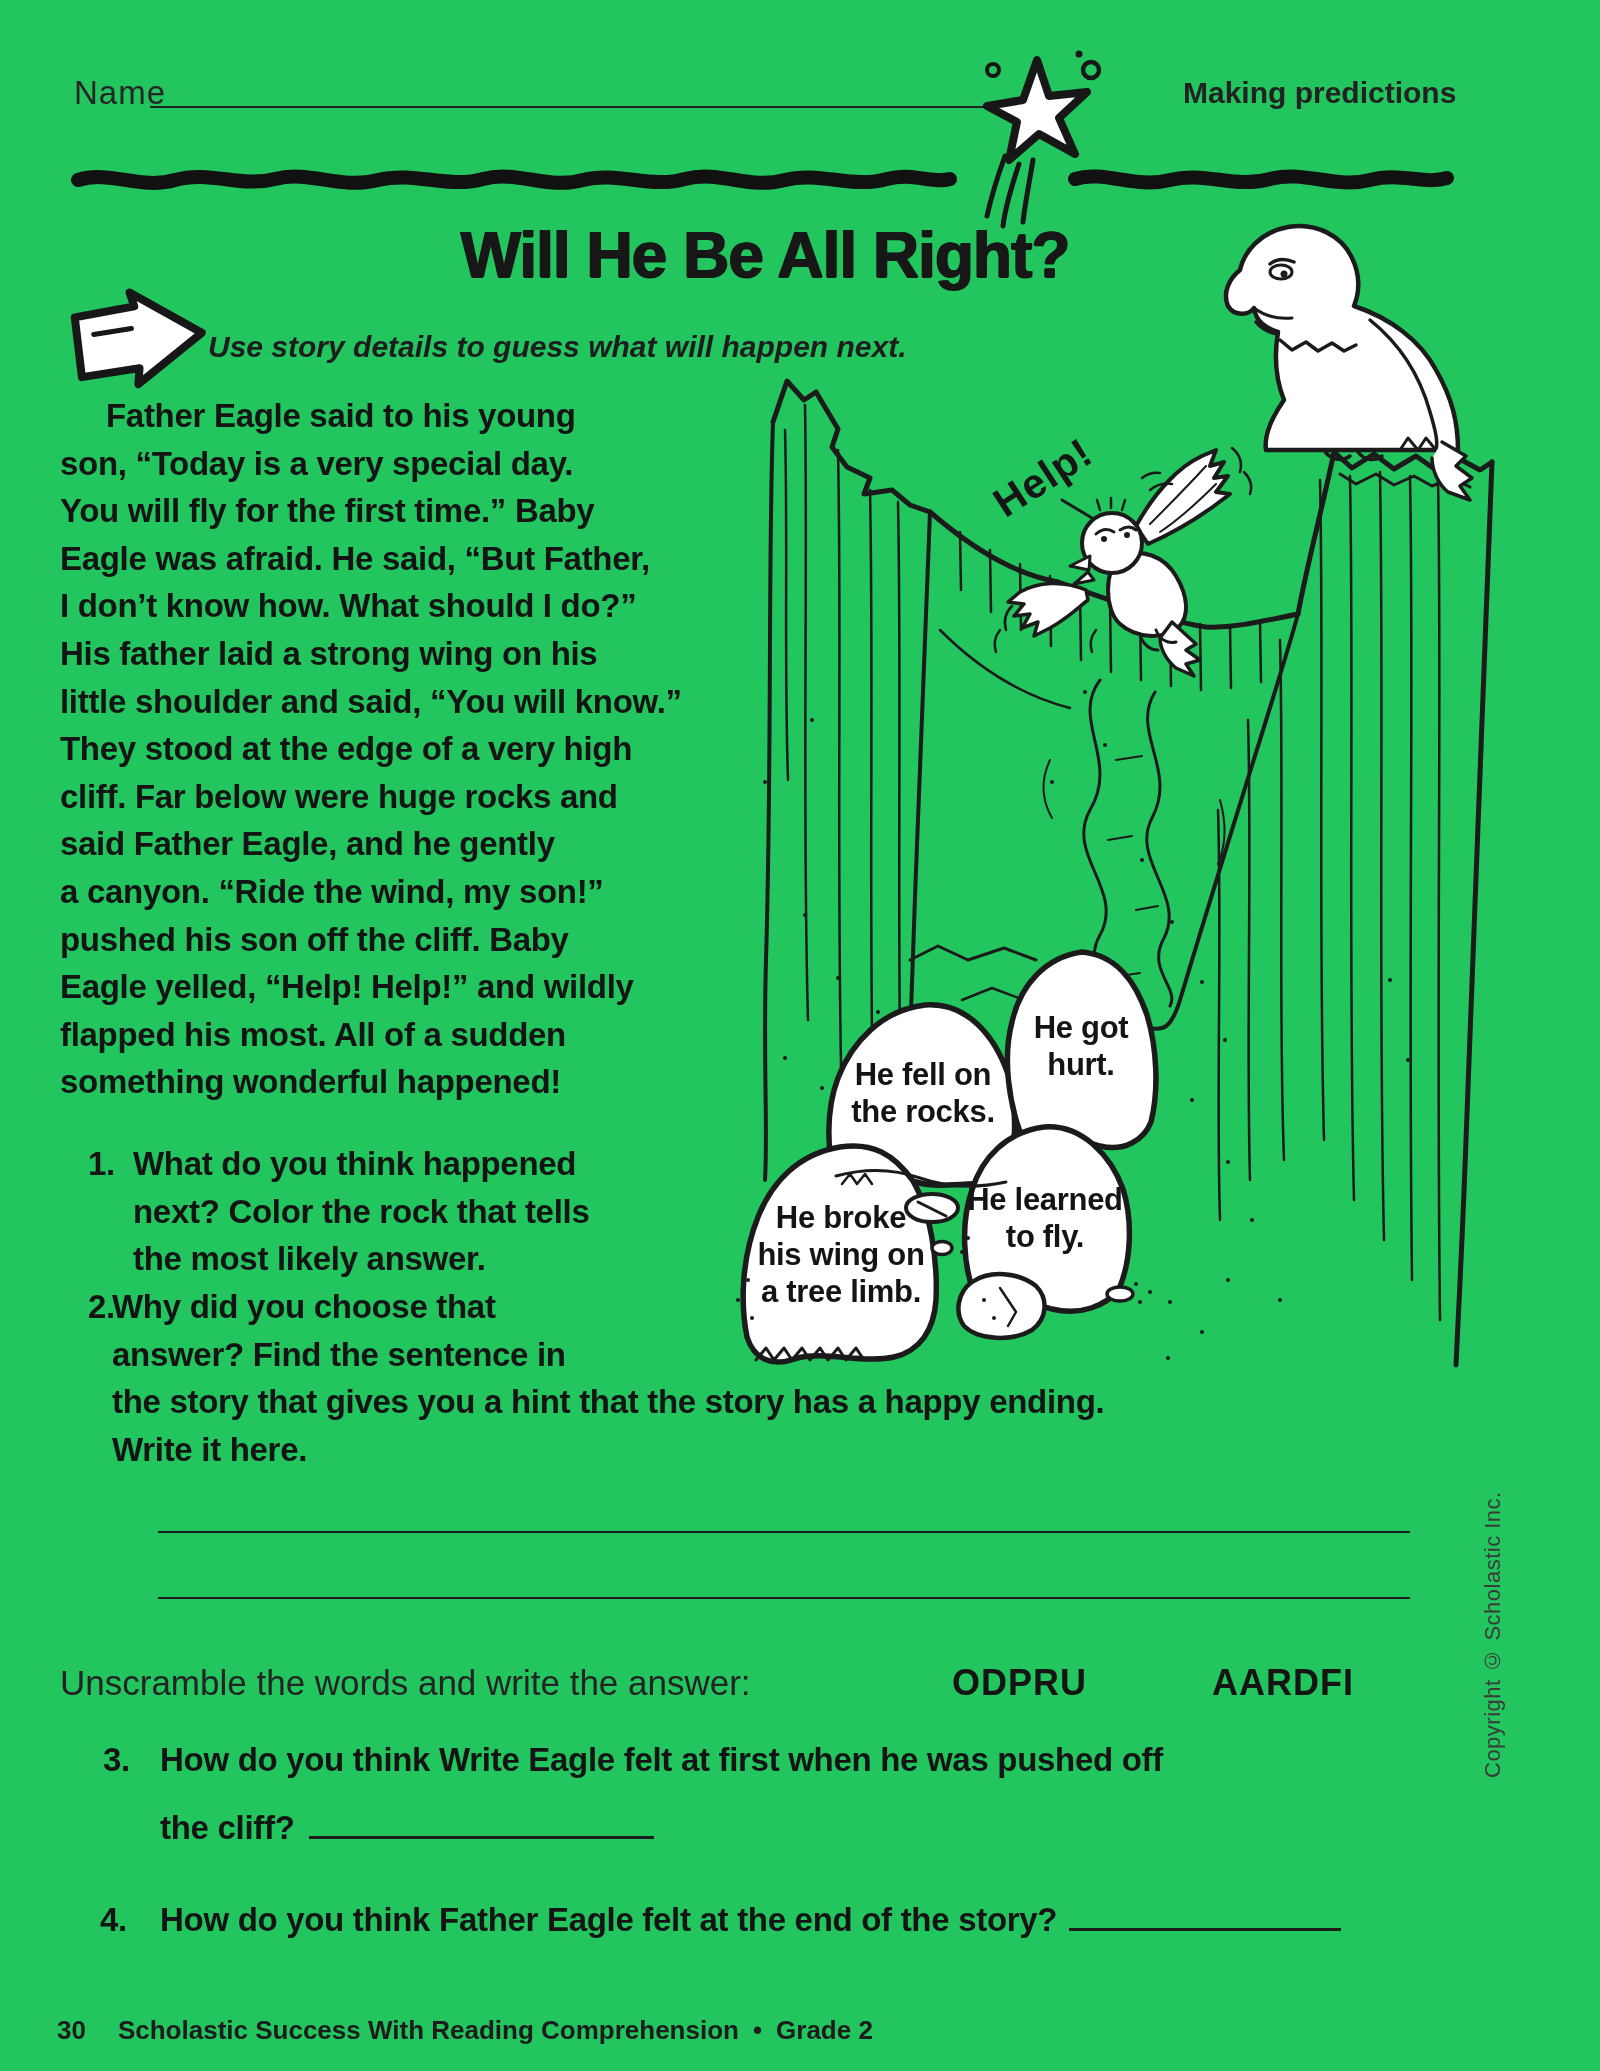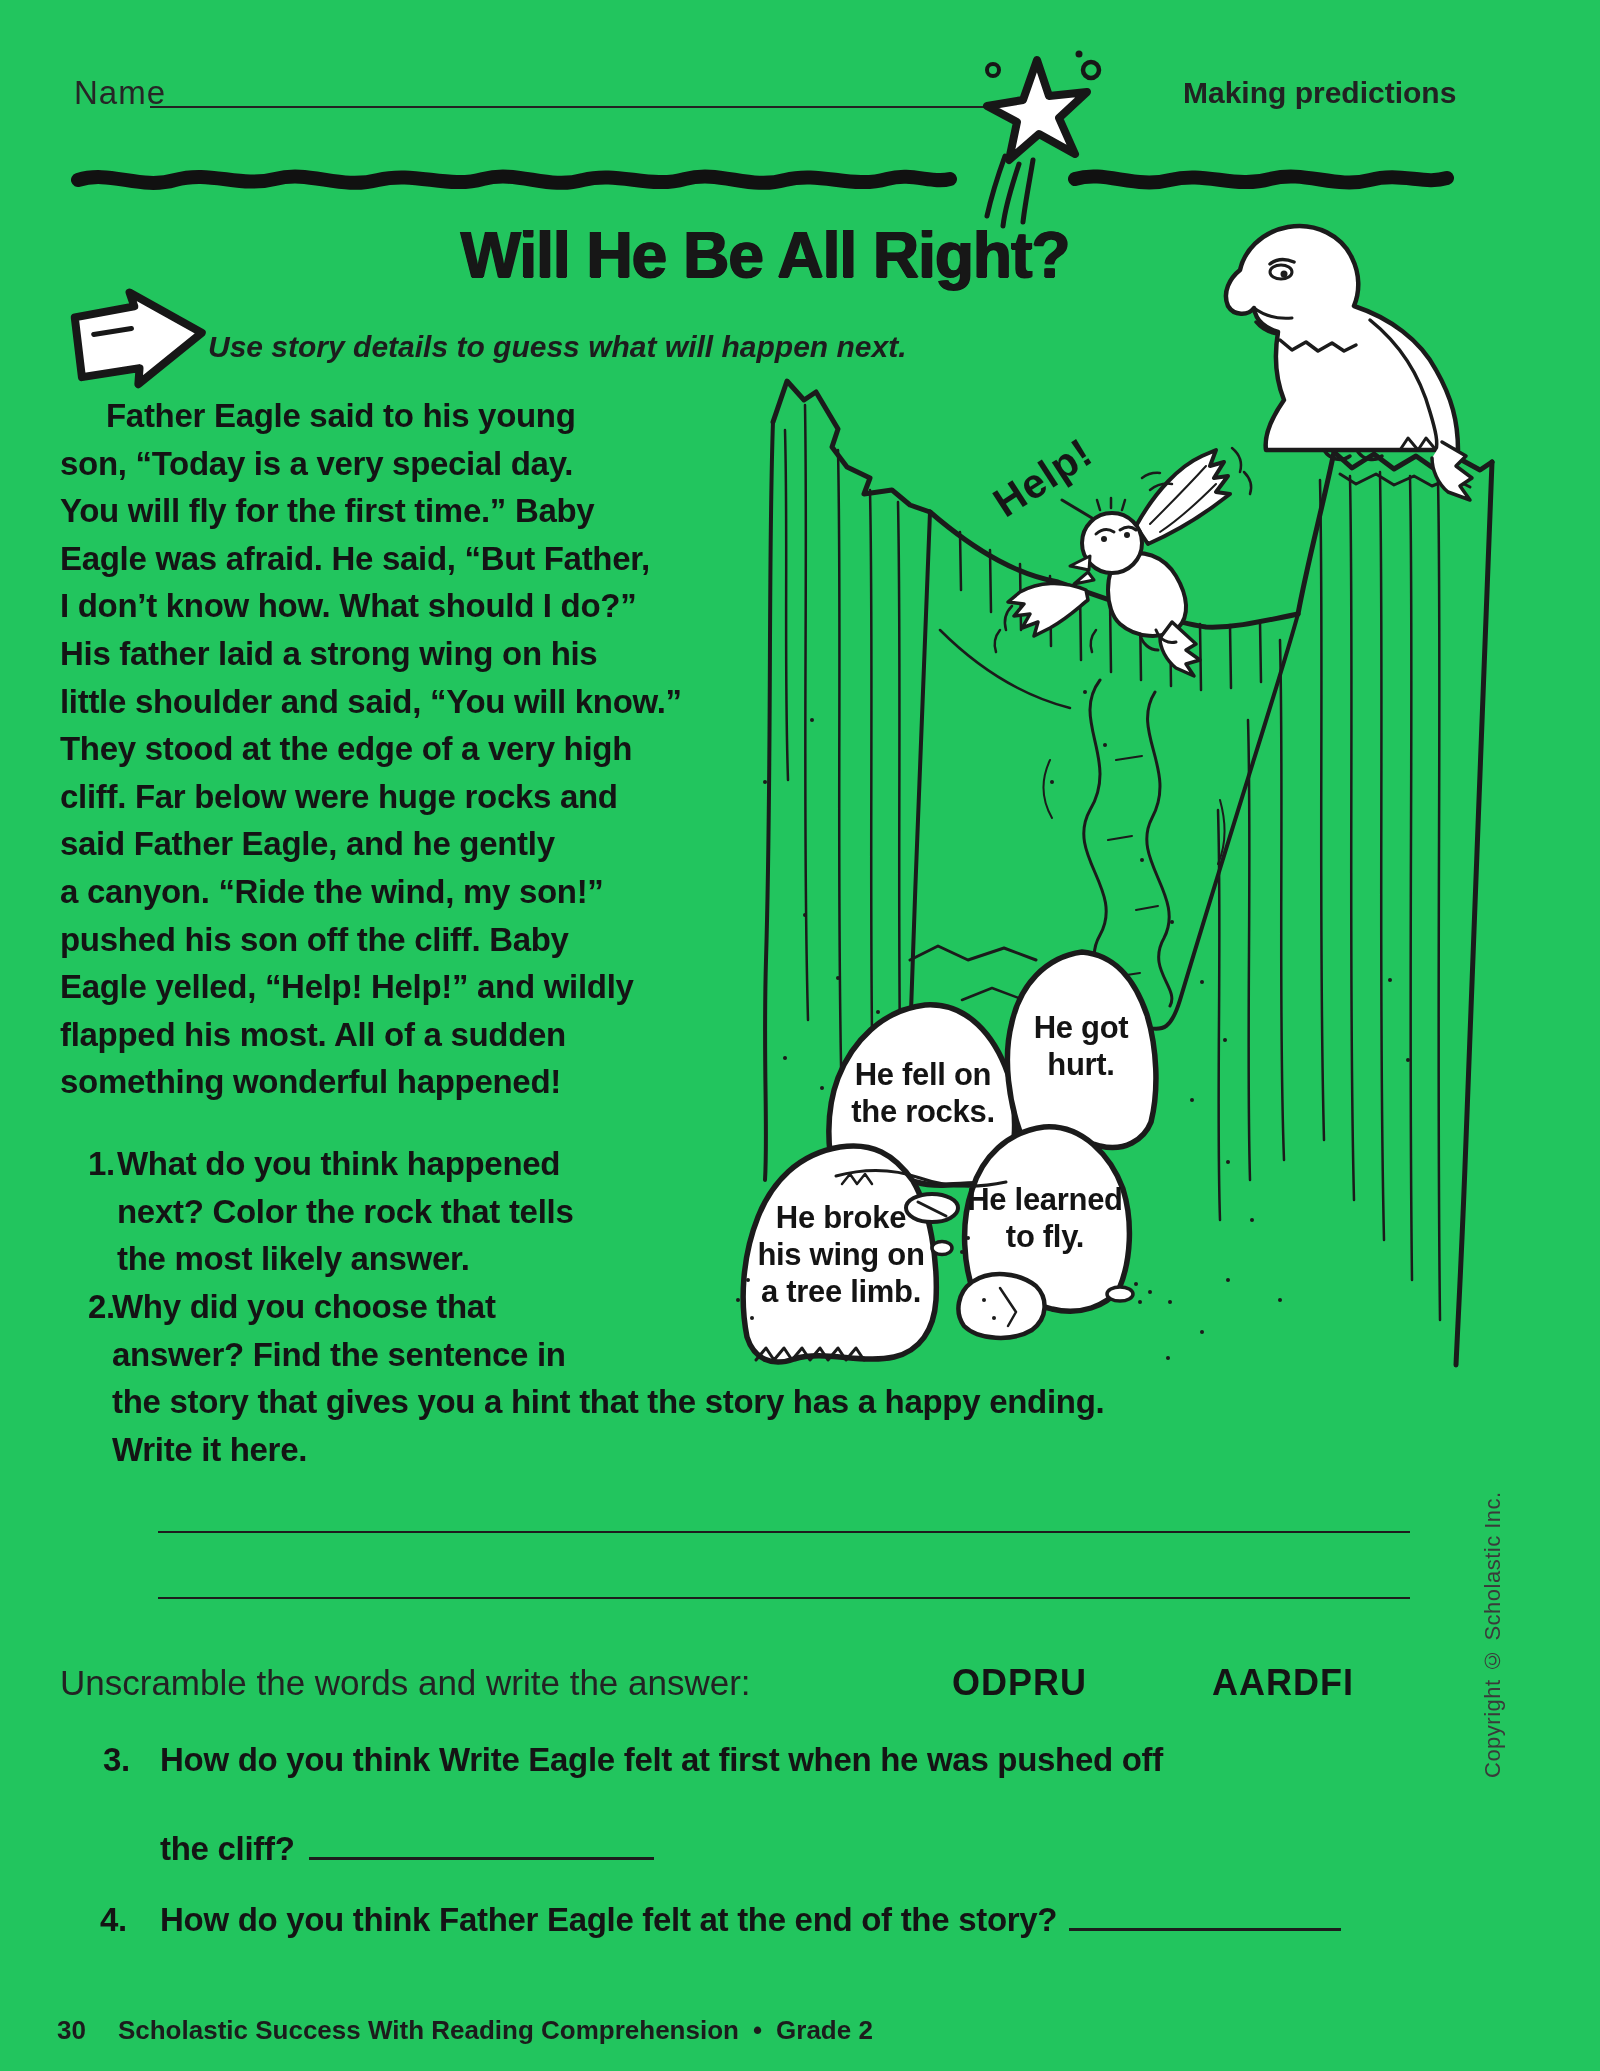--- a/index.html
+++ b/index.html
@@ -20,26 +20,26 @@
 
   
   .story{left:60px;top:392px;width:724px;font-size:33px;font-weight:700;line-height:47.6px;
          letter-spacing:-0.3px;color:#141414;}
   .story .indent{padding-left:46px;}
 
   
   .q{font-size:33px;font-weight:700;line-height:47.6px;letter-spacing:-0.3px;color:#141414;}
   .q .qnum{position:absolute;left:0;top:0;}
   #q1{left:88px;top:1140px;width:700px;}
-  #q1 .qlines{margin-left:29px;}
+  #q1 .qlines{margin-left:45px;}
   #q2{left:88px;top:1283px;width:1270px;}
   #q2 .qlines{margin-left:24px;}
   #q3{left:103px;top:1736px;width:1350px;line-height:47.6px;}
   #q3 .qlines{margin-left:57px;}
-  #q3 .row2{margin-top:41px;}
+  #q3 .row2{margin-top:20px;}
   #q4{left:100px;top:1896px;width:1400px;}
   #q4 .qlines{margin-left:60px;}
   .write-blank{display:inline-block;border-bottom:3px solid #1d1d1d;height:28px;vertical-align:baseline;}
   #q3 .write-blank{width:345px;margin-left:14px;}
   #q4 .write-blank{width:272px;margin-left:12px;}
 
   .answer-rule{border-top:2.5px solid #1d1d1d;}
   #rule1{left:158px;top:1531px;width:1252px;}
   #rule2{left:158px;top:1597px;width:1252px;}
 

